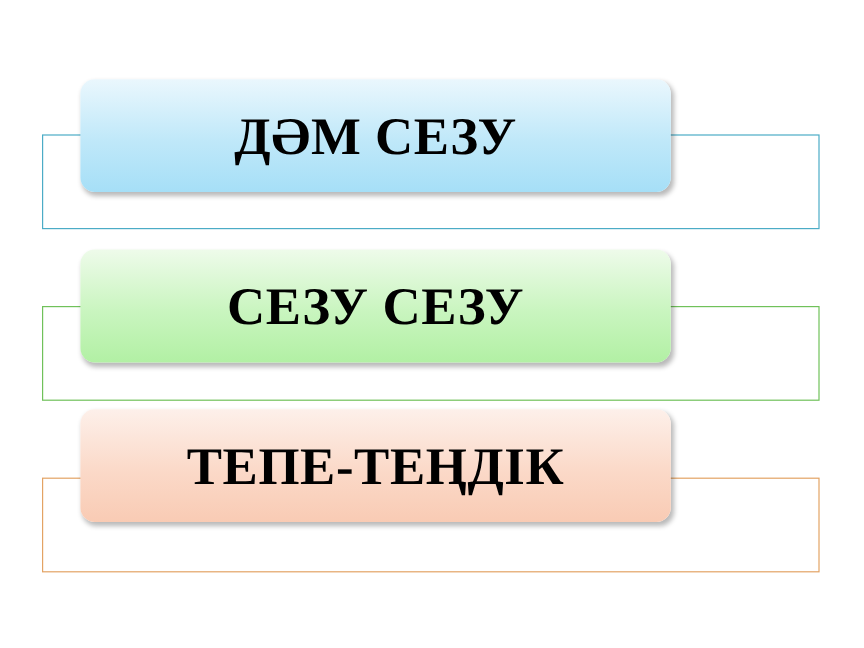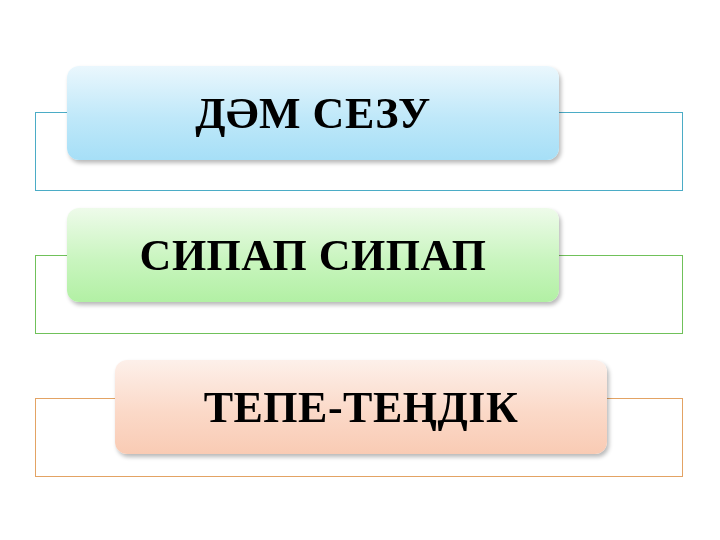--- a/index.html
+++ b/index.html
@@ -9,31 +9,31 @@
            border:1px solid; background:transparent; }
   .label { position:absolute; left:67px; width:492px; height:94px; border-radius:12px;
            box-sizing:border-box; display:flex; align-items:center; justify-content:center;
            box-shadow: 2px 3px 4px rgba(0,0,0,0.28);
            font-weight:bold; font-size:44px; color:#000; letter-spacing:0.5px; }
   #f1 { top:112px; border-color:#4bacc6; }
   #f2 { top:255px; border-color:#70c15a; }
   #f3 { top:398px; border-color:#e3a364; }
   #l1 { top:66px;  background:linear-gradient(to bottom,#eaf7fd 0%,#bfe8f9 55%,#a6dff7 100%); }
   #l2 { top:208px; background:linear-gradient(to bottom,#eefbea 0%,#c9f5bf 55%,#b2f0a4 100%); }
-  #l3 { top:360px; background:linear-gradient(to bottom,#fdf0ea 0%,#fbd9c8 55%,#f9cbb4 100%);margin-left:48px; }
+  #l3 { top:341px; background:linear-gradient(to bottom,#fdf0ea 0%,#fbd9c8 55%,#f9cbb4 100%); }
 </style>
 </head>
 <body>
 
 <div class="frame" id="f1"></div>
 <div class="label" id="l1">
   <span>ДӘМ СЕЗУ</span>
 </div>
 
 <div class="frame" id="f2"></div>
 <div class="label" id="l2">
-  <span>СИПАП СИПАП</span>
+  <span>СЕЗУ СЕЗУ</span>
 </div>
 
 <div class="frame" id="f3"></div>
 <div class="label" id="l3">
   <span>ТЕПЕ-ТЕҢДІК</span>
 </div>
 
 </body></html>

